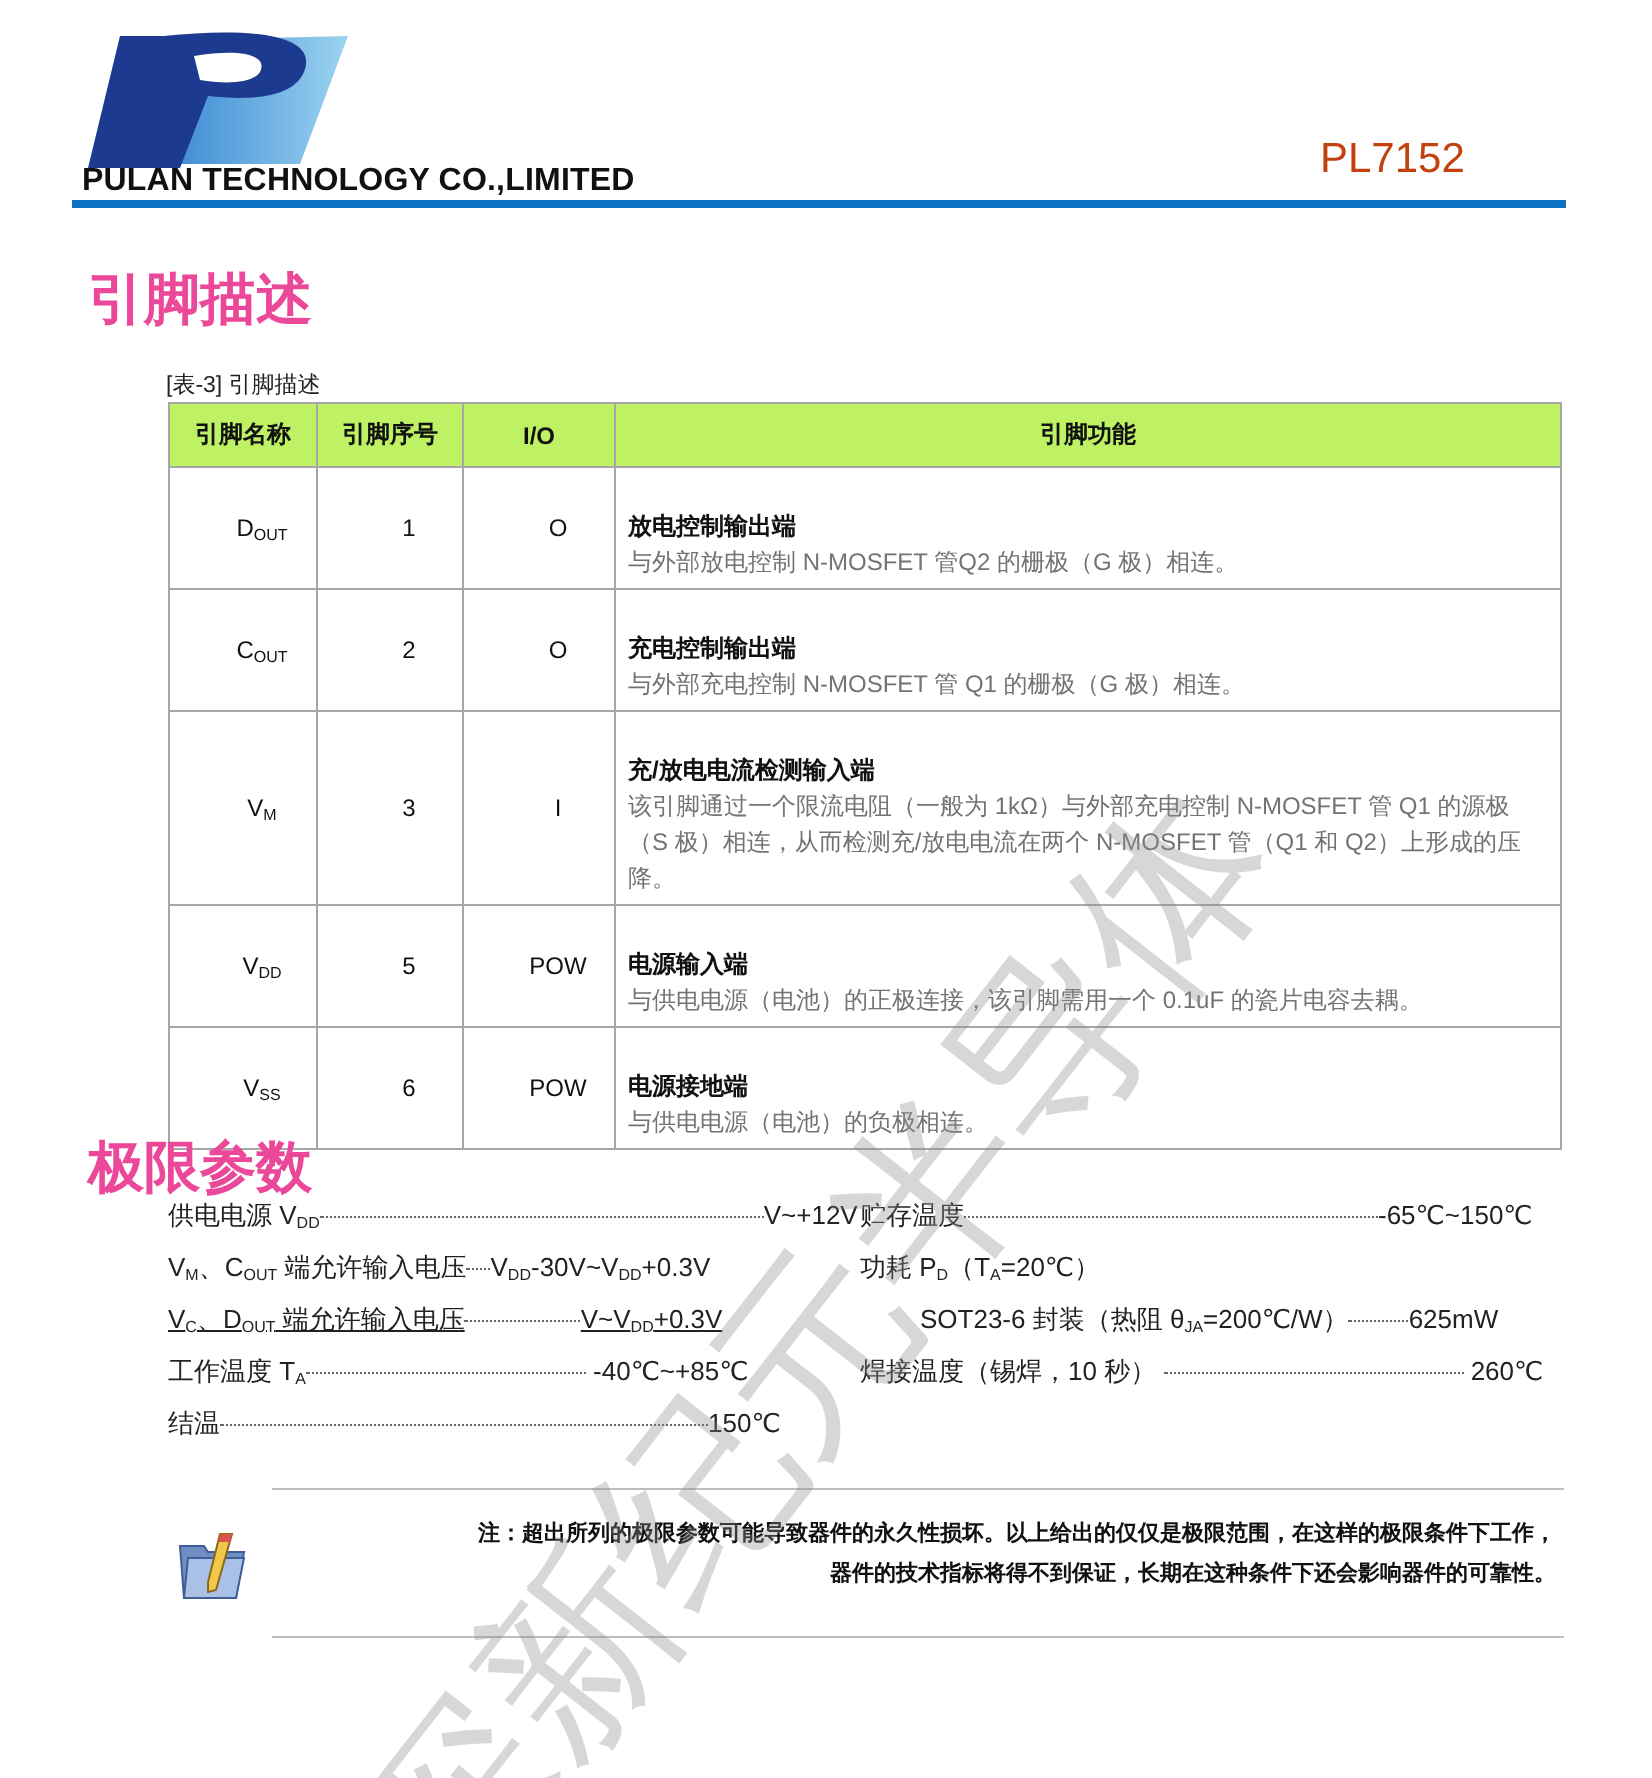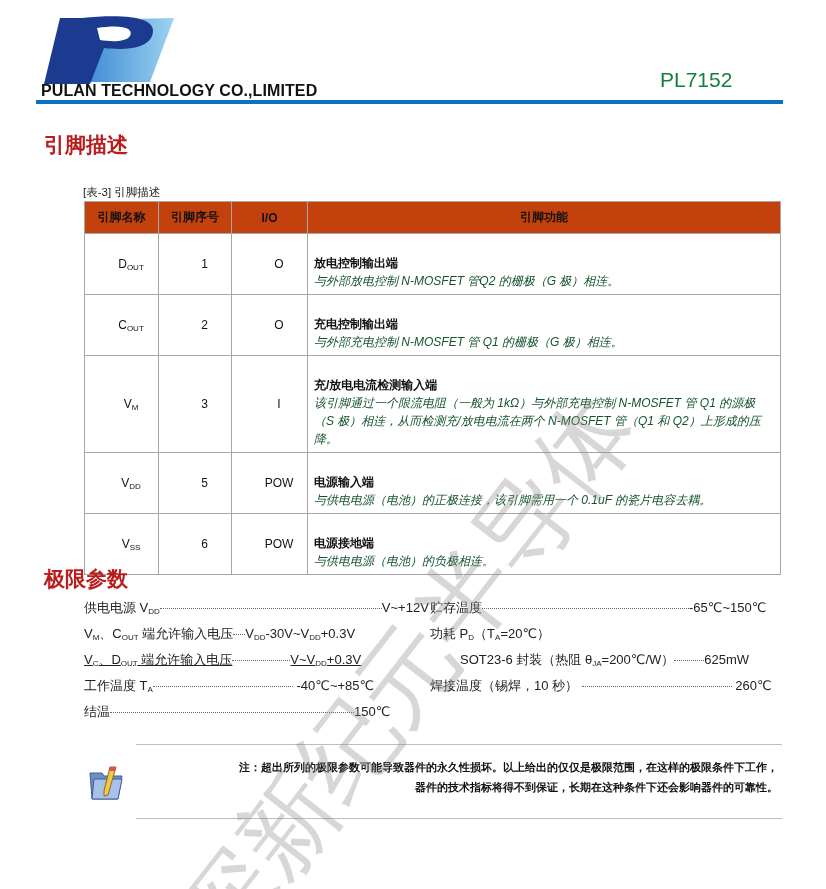--- a/index.html
+++ b/index.html
@@ -1,30 +1,30 @@
 <!DOCTYPE html>
 <html><head>
 <meta charset="utf-8">
 <style>
   html, body { margin:0; padding:0; background:#ffffff; }
   body { width:826px; height:889px; position:relative; overflow:hidden;
          font-family:"Liberation Sans", "DejaVu Sans", sans-serif; color:#111; }
   .logo { position:absolute; left:42px; top:10px; width:135px; height:76px; }
   .company { position:absolute; left:41px; top:82px; font-size:16px; font-weight:bold; color:#111; letter-spacing:0.1px; }
-  .partno { position:absolute; left:660px; top:68px; font-size:21px; color:#15803d; }
+  .partno { position:absolute; left:660px; top:68px; font-size:21px; color:#c2410c; }
   .hdr-line { position:absolute; left:36px; top:100px; width:747px; height:4px; background:#0b72c3; }
-  .h1 { position:absolute; font-size:21px; font-weight:bold; color:#b91c1c; }
+  .h1 { position:absolute; font-size:28px; font-weight:bold; color:#ec4899; }
   .caption { position:absolute; left:83px; top:185px; font-size:11.5px; color:#222; }
   table.pins { position:absolute; left:84px; top:201px; width:697px; border-collapse:collapse; font-size:12px; }
   table.pins th, table.pins td { border:1px solid #a6a6a6; }
-  table.pins th { background:#c2410c; height:29px; font-weight:bold; font-size:12px; }
+  table.pins th { background:#bef264; height:29px; font-weight:bold; font-size:12px; }
   table.pins td.c { text-align:center; vertical-align:middle;padding-left:20px; }
   table.pins td.f { padding:20px 6px 4px 6px; vertical-align:top; line-height:18px; }
   .ftitle { font-weight:bold; }
-  .fdesc { color:#14532d;font-style:italic; }
+  .fdesc { color:#737373; }
   sub { font-size:8px; vertical-align:-2px; }
   .lim { position:absolute; font-size:13px; color:#222; white-space:nowrap; }
   .lim .dots { display:inline-block; border-bottom:1px dotted #666; vertical-align:3px; }
   .note-line { position:absolute; left:136px; width:646px; height:1px; background:#bdbdbd; }
   .note-text { position:absolute; left:138px; top:757px; font-size:11px; font-weight:bold; line-height:20px; width:640px; color:#111;text-align:right; }
   .note-icon { position:absolute; left:88px; top:763px; width:38px; height:38px; }
   .watermark { position:absolute; left:80px; top:560px; font-size:96px; color:rgba(140,140,140,0.35);
                transform:rotate(-52deg); transform-origin:left top; white-space:nowrap; pointer-events:none;
                font-family:"DejaVu Serif", serif; }
 </style>

